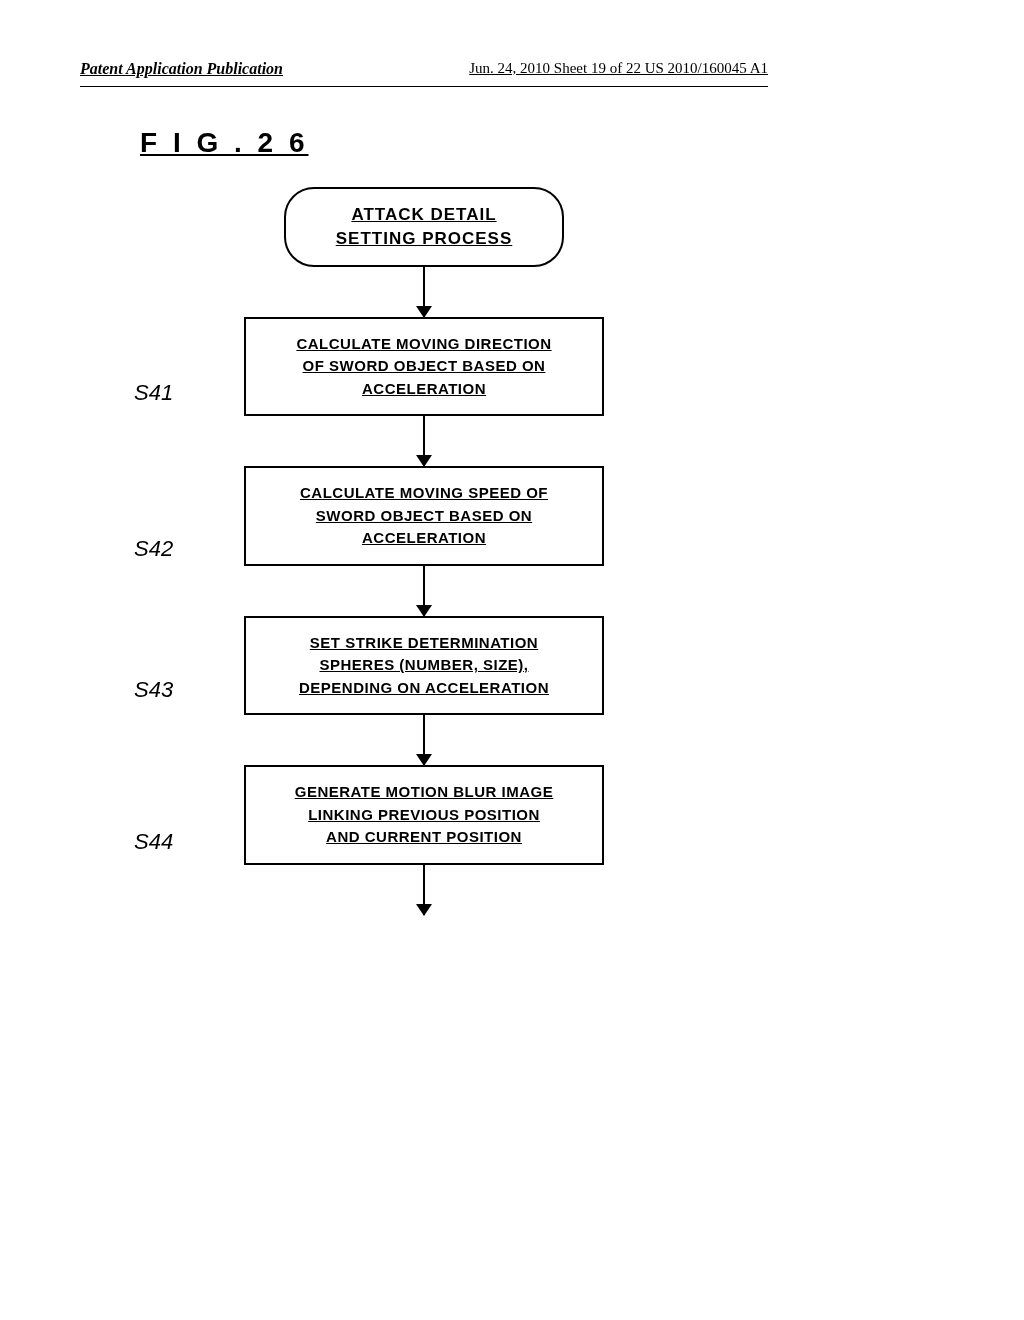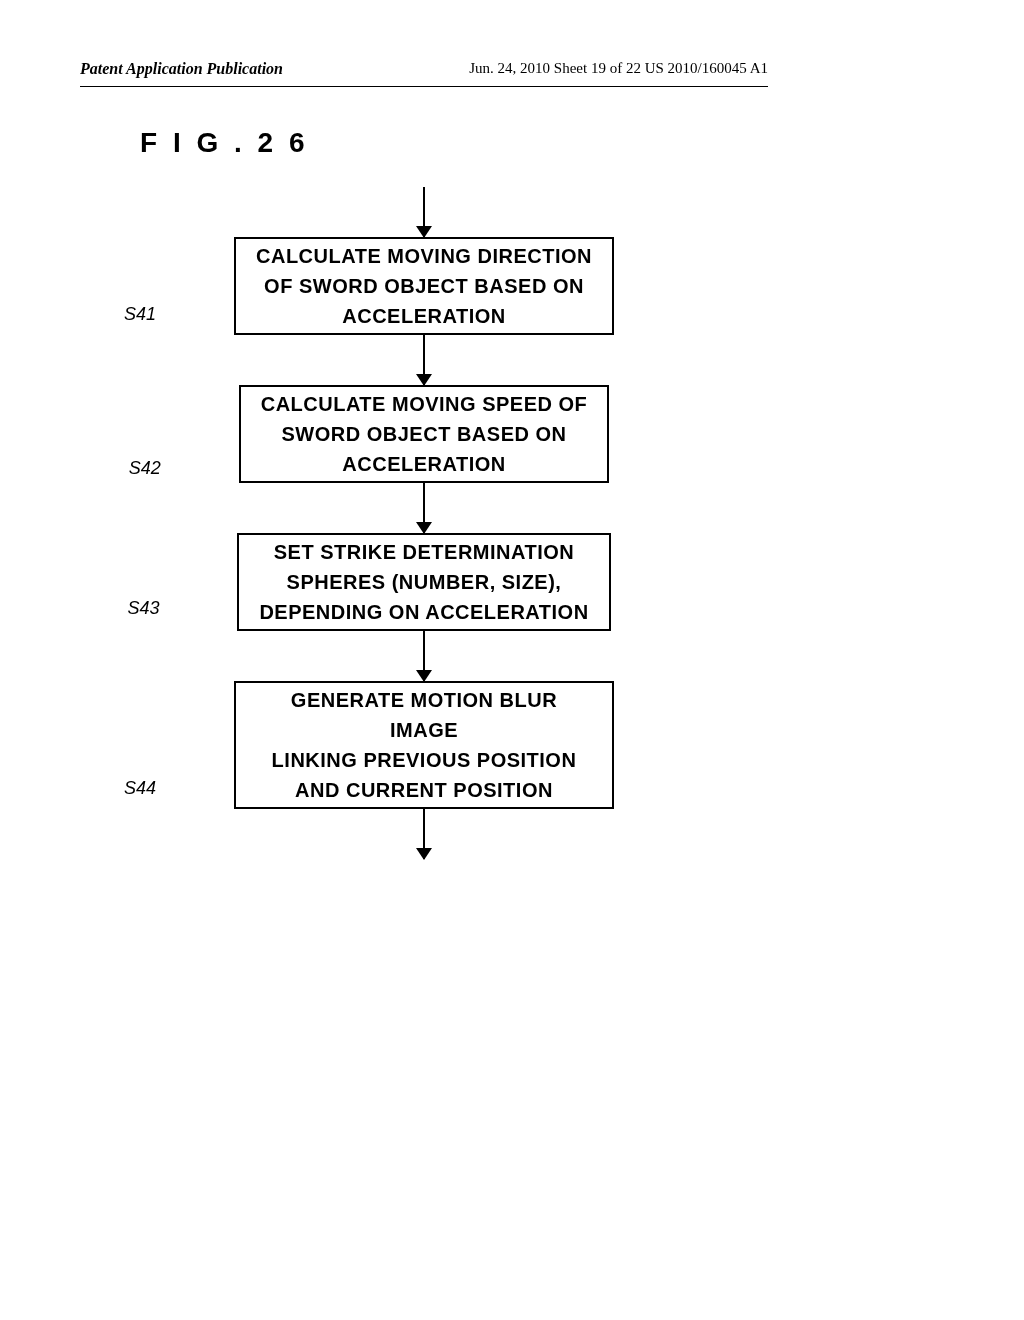--- a/index.html
+++ b/index.html
@@ -16,20 +16,21 @@
       position: relative;
       overflow: hidden;
     }
 
     .page {
       width: 848px;
       height: 1320px;
       background: #ffffff;
       position: relative;
       padding: 60px 80px;
+      text-decoration: underline;
     }
 
     .header {
       display: flex;
       justify-content: space-between;
       align-items: flex-start;
       margin-bottom: 40px;
       border-bottom: 1px solid #000;
       padding-bottom: 8px;
     }
@@ -63,21 +64,21 @@
     }
 
     .node-container {
       display: flex;
       align-items: center;
       position: relative;
       margin-bottom: 0;
     }
 
     .step-label {
-      font-size: 18px;
+      font-size: 22px;
       font-family: Arial, sans-serif;
       position: absolute;
       left: -100px;
       bottom: 10px;
       font-style: italic;
     }
 
     .rounded-rect {
       border: 2px solid #000;
       border-radius: 30px;
@@ -87,23 +88,23 @@
       font-family: Arial, sans-serif;
       font-weight: bold;
       letter-spacing: 1px;
       line-height: 1.4;
       min-width: 280px;
     }
 
     .rect {
       border: 2px solid #000;
       border-radius: 0;
-      padding: 2px 20px;
+      padding: 14px 20px;
       text-align: center;
-      font-size: 20px;
+      font-size: 15px;
       font-family: Arial, sans-serif;
       font-weight: bold;
       letter-spacing: 0.5px;
       line-height: 1.5;
       min-width: 360px;
       max-width: 380px;
     }
 
     .arrow-down {
       width: 2px;
@@ -133,20 +134,23 @@
 
   <div class="header">
     <div class="header-left">Patent Application Publication</div>
     <div class="header-right">Jun. 24, 2010  Sheet 19 of 22     US 2010/160045 A1</div>
   </div>
 
   <div class="fig-title">F I G .  2 6</div>
 
   <div class="flowchart">
 
+    <div class="node-container">
+      <div class="rounded-rect">ATTACK DETAIL<br>SETTING PROCESS</div>
+    </div>
 
     <div class="arrow-down"></div>
 
     <div class="node-container" style="position:relative;">
       <div class="step-label" style="position:absolute; left:-110px; bottom:10px;">S41</div>
       <div class="rect">CALCULATE MOVING DIRECTION<br>OF SWORD OBJECT BASED ON<br>ACCELERATION</div>
     </div>
 
     <div class="arrow-down"></div>
 

